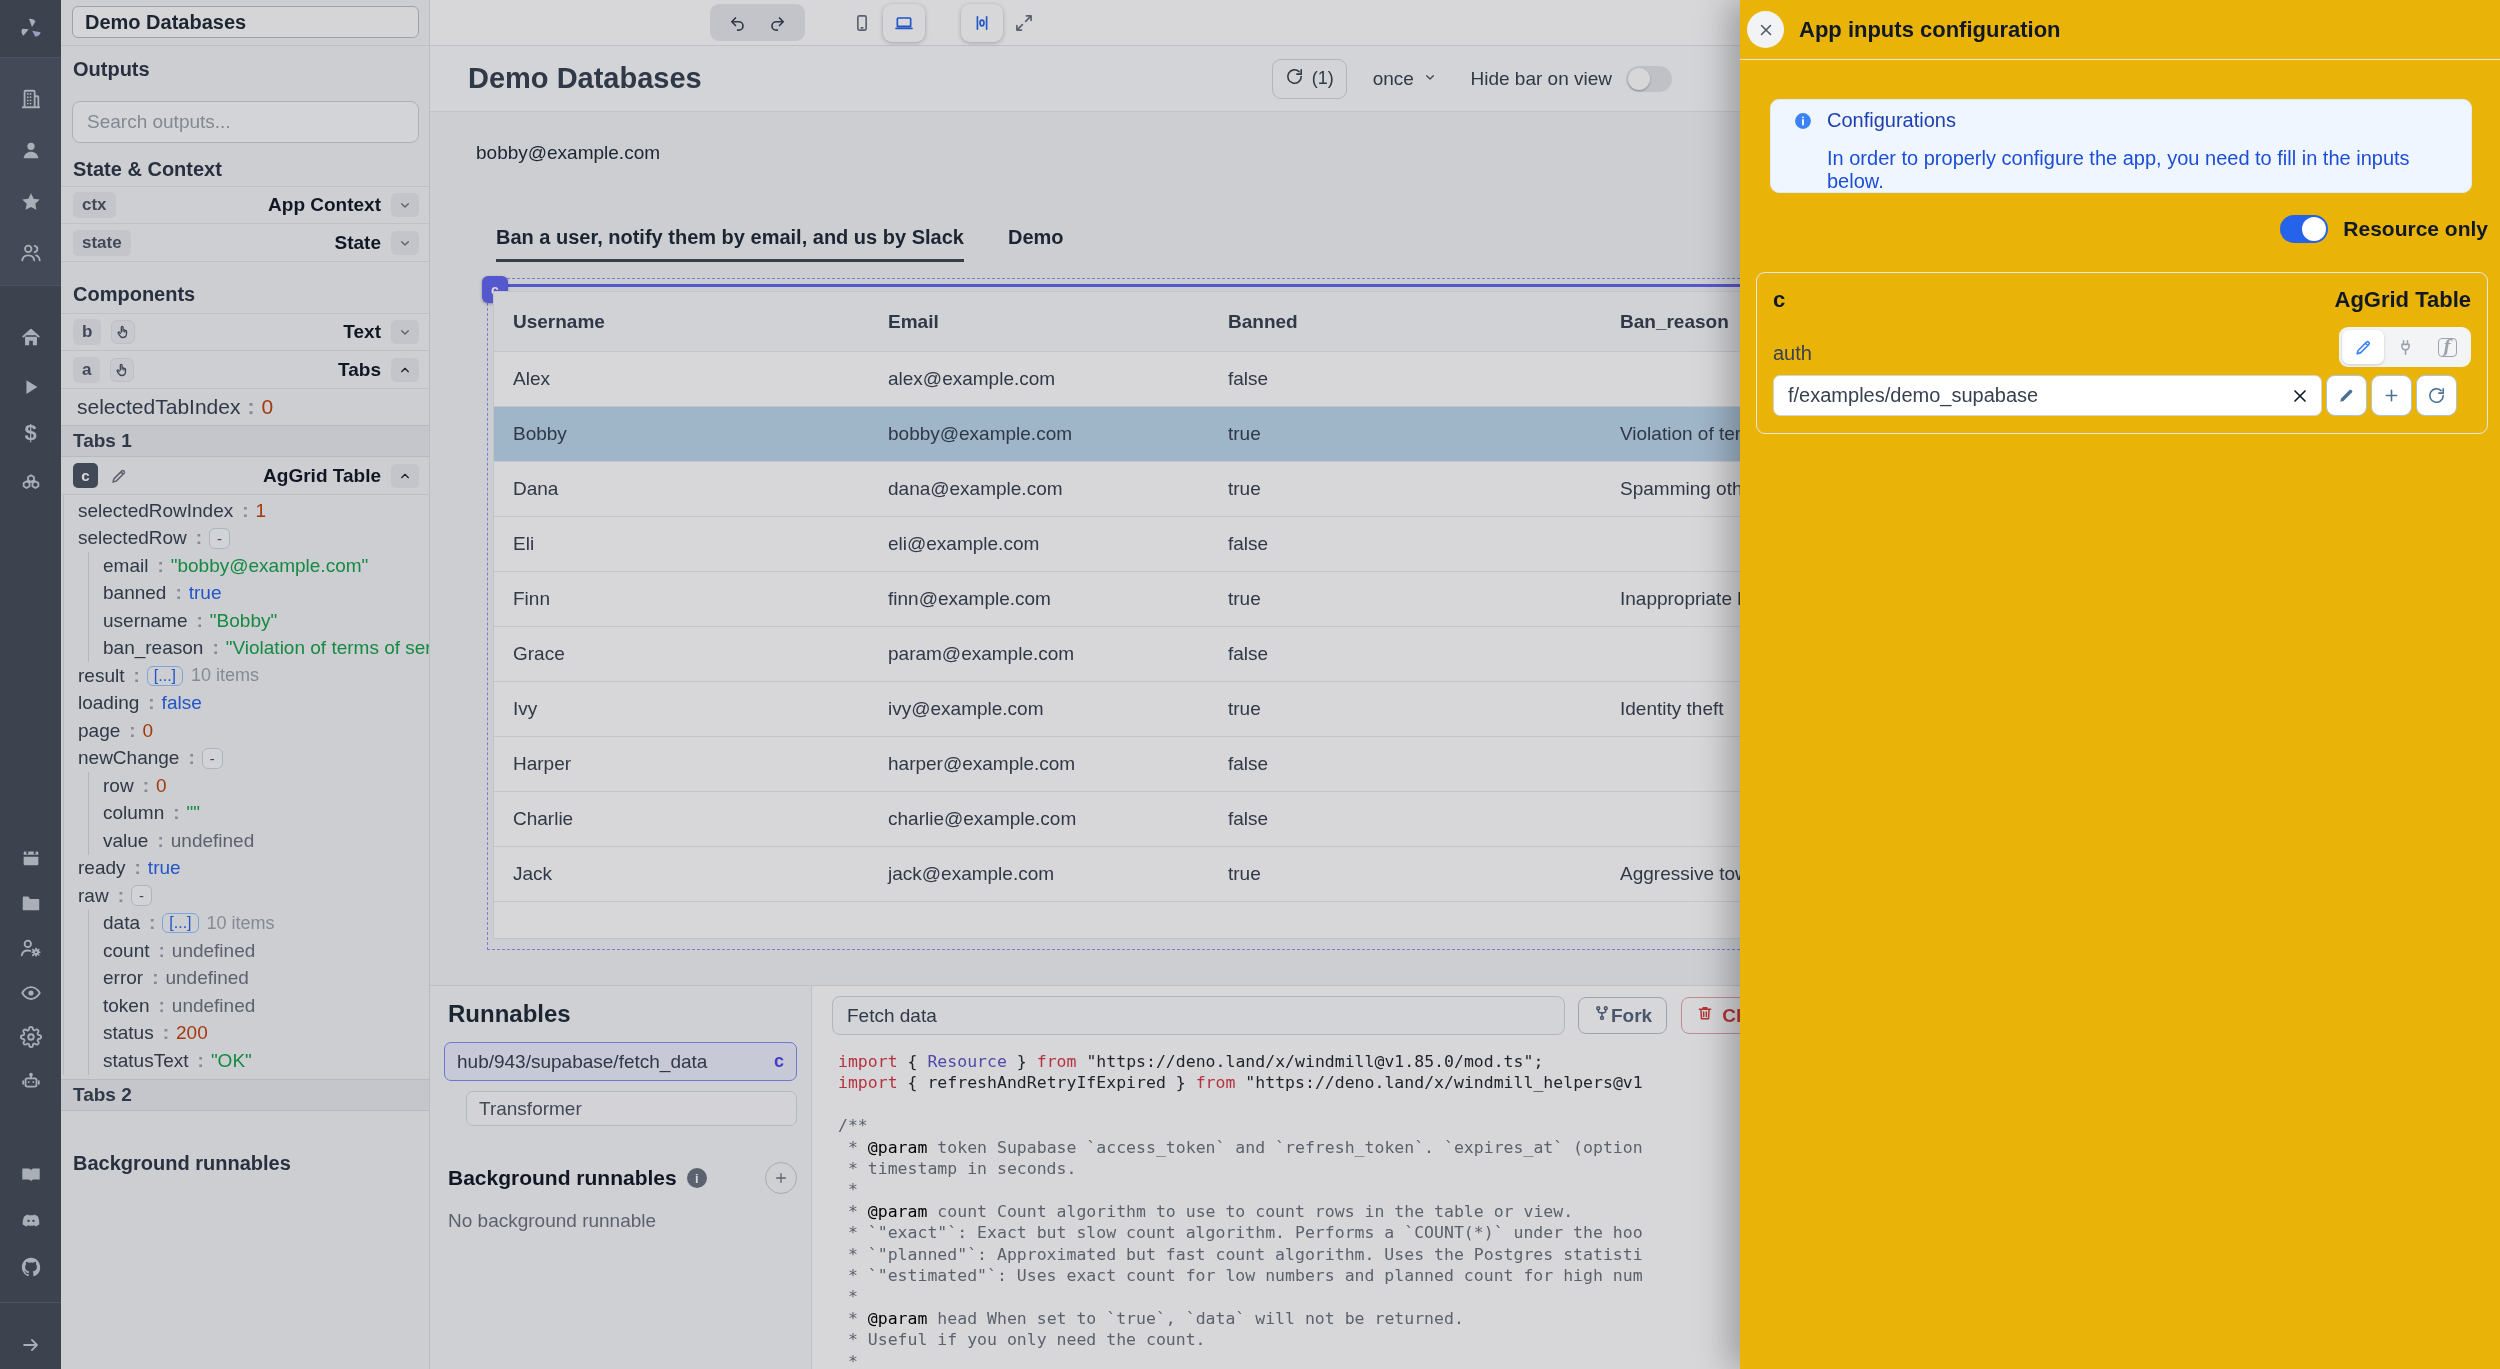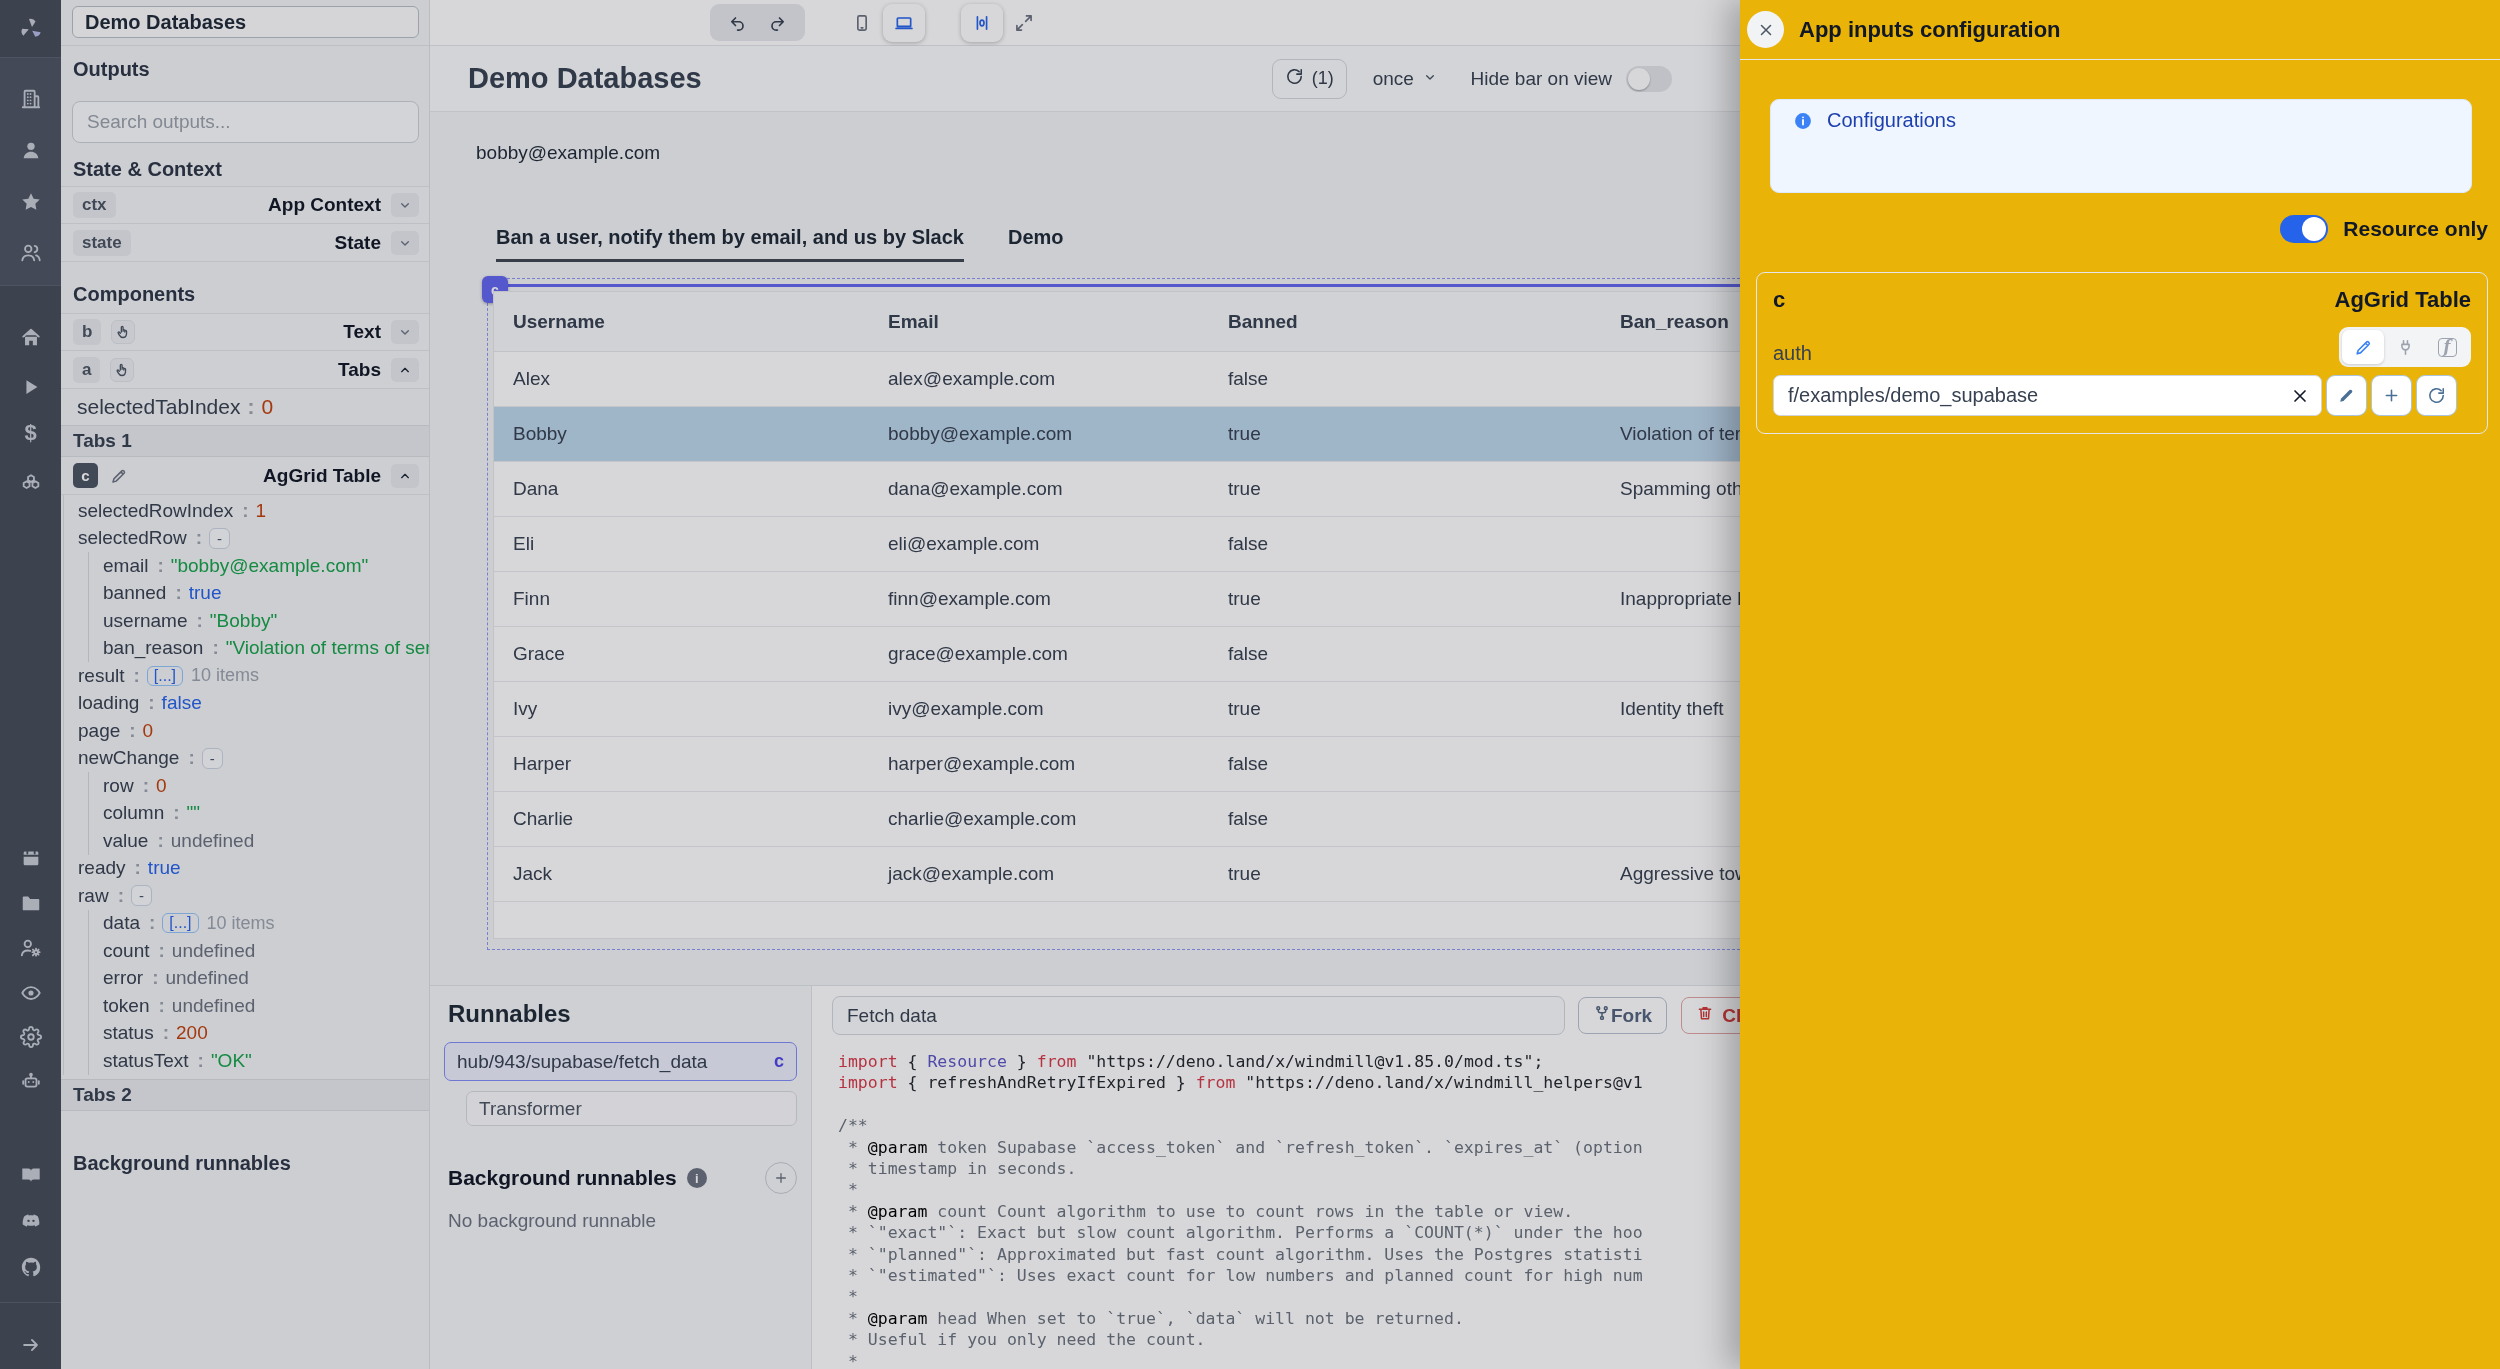--- a/index.html
+++ b/index.html
@@ -584,21 +584,21 @@
               <span style="left: 1126px;"></span>
             </div>
             <div class="ag-row">
               <span style="left: 19px;">Finn</span>
               <span style="left: 394px;">finn@example.com</span>
               <span style="left: 734px;">true</span>
               <span style="left: 1126px;">Inappropriate beha</span>
             </div>
             <div class="ag-row">
               <span style="left: 19px;">Grace</span>
-              <span style="left: 394px;">grace@example.com</span>
+              <span style="left: 394px;">param@example.com</span>
               <span style="left: 734px;">false</span>
               <span style="left: 1126px;"></span>
             </div>
             <div class="ag-row">
               <span style="left: 19px;">Ivy</span>
               <span style="left: 394px;">ivy@example.com</span>
               <span style="left: 734px;">true</span>
               <span style="left: 1126px;">Identity theft</span>
             </div>
             <div class="ag-row">
@@ -681,20 +681,21 @@
         </svg>
       </span>
     <span class="dw-title">App inputs configuration</span>
   </div>
   <div class="infobox">
     <span class="i-ic"><svg viewBox="0 0 24 24">
           <circle cx="12" cy="12" r="9.5" fill="#3b82f6"></circle>
           <path d="M12 10.8v5.4M12 7.6h.01" stroke="#fff" stroke-width="2.2" stroke-linecap="round"></path>
         </svg></span>
     <div class="i-title">Configurations</div>
+    <div class="i-body">In order to properly configure the app, you need to fill in the inputs below.</div>
   </div>
   <div class="res-row">
     <span class="toggle-on"></span>
     <span class="res-label">Resource only</span>
   </div>
   <div class="dw-card">
     <div class="dwc-row1">
       <span class="dwc-id">c</span>
       <span class="dwc-type">AgGrid Table</span>
     </div>

